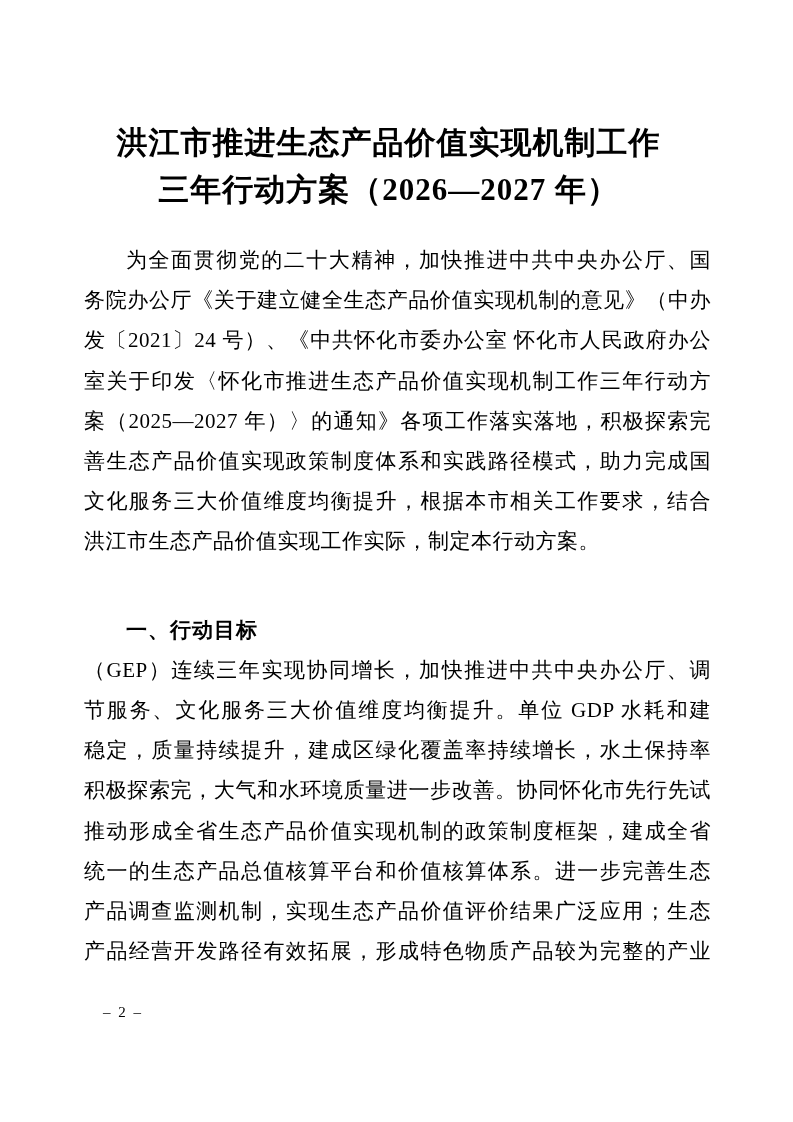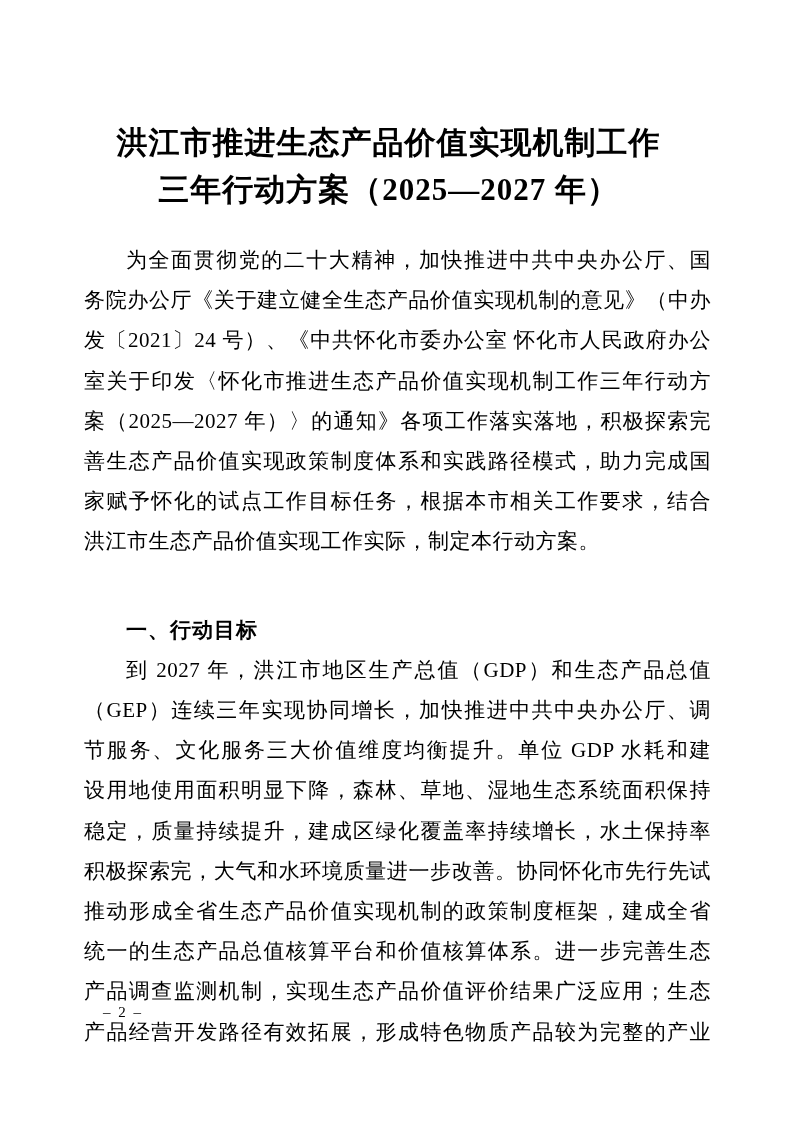--- a/index.html
+++ b/index.html
@@ -71,37 +71,35 @@
     letter-spacing: 2px;
   }
 </style>
 </head>
 <body>
 
 <div class="page">
 
   <h1 class="doc-title">
     <span class="title-line">洪江市推进生态产品价值实现机制工作</span>
-    <span class="title-line">三年行动方案（2025—2027 年）</span>
+    <span class="title-line">三年行动方案（2026—2027 年）</span>
   </h1>
 
   <div class="doc-body">
       <div class="line indent justify">为全面贯彻党的二十大精神，加快推进中共中央办公厅、国</div>
       <div class="line justify">务院办公厅《关于建立健全生态产品价值实现机制的意见》（中办</div>
       <div class="line justify">发〔2021〕24 号）、《中共怀化市委办公室 怀化市人民政府办公</div>
       <div class="line justify">室关于印发〈怀化市推进生态产品价值实现机制工作三年行动方</div>
       <div class="line justify">案（2025—2027 年）〉的通知》各项工作落实落地，积极探索完</div>
       <div class="line justify">善生态产品价值实现政策制度体系和实践路径模式，助力完成国</div>
-      <div class="line justify">家赋予怀化的试点工作目标任务，根据本市相关工作要求，结合</div>
+      <div class="line justify">文化服务三大价值维度均衡提升，根据本市相关工作要求，结合</div>
       <div class="line plain">洪江市生态产品价值实现工作实际，制定本行动方案。</div>
       <div class="line heading indent">一、行动目标</div>
-      <div class="line indent justify">到 2027 年，洪江市地区生产总值（GDP）和生态产品总值</div>
       <div class="line justify">（GEP）连续三年实现协同增长，加快推进中共中央办公厅、调</div>
       <div class="line justify">节服务、文化服务三大价值维度均衡提升。单位 GDP 水耗和建</div>
-      <div class="line justify">设用地使用面积明显下降，森林、草地、湿地生态系统面积保持</div>
       <div class="line justify">稳定，质量持续提升，建成区绿化覆盖率持续增长，水土保持率</div>
       <div class="line justify">积极探索完，大气和水环境质量进一步改善。协同怀化市先行先试</div>
       <div class="line justify">推动形成全省生态产品价值实现机制的政策制度框架，建成全省</div>
       <div class="line justify">统一的生态产品总值核算平台和价值核算体系。进一步完善生态</div>
       <div class="line justify">产品调查监测机制，实现生态产品价值评价结果广泛应用；生态</div>
       <div class="line justify">产品经营开发路径有效拓展，形成特色物质产品较为完整的产业</div>
     </div>
 
   <div class="page-footer">– 2 –</div>
 

